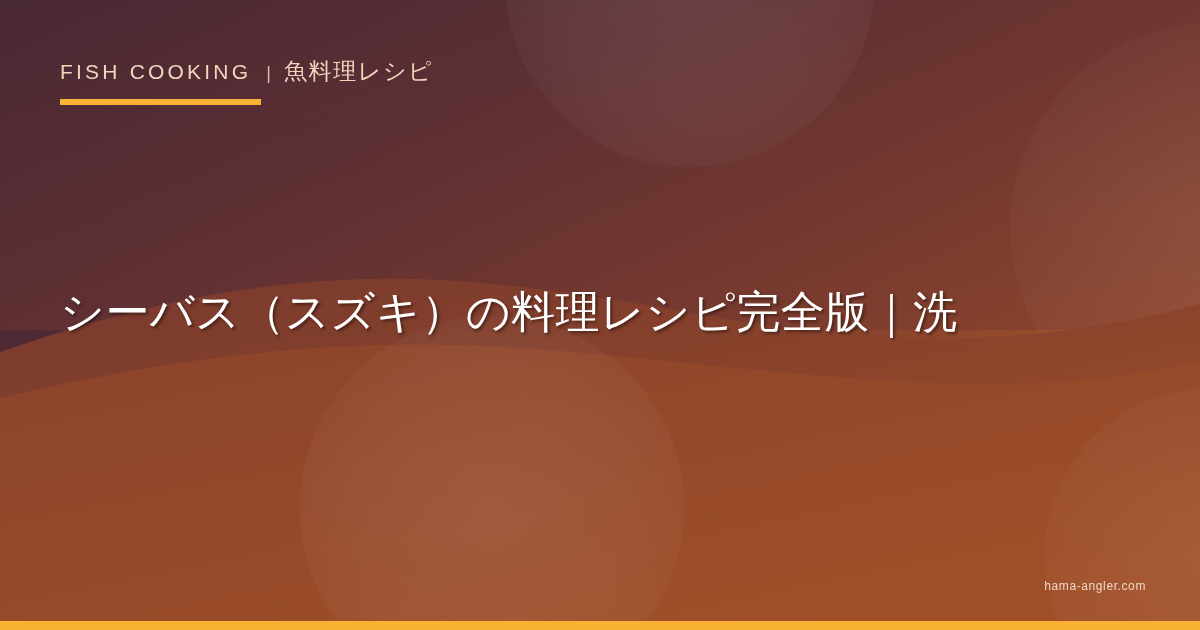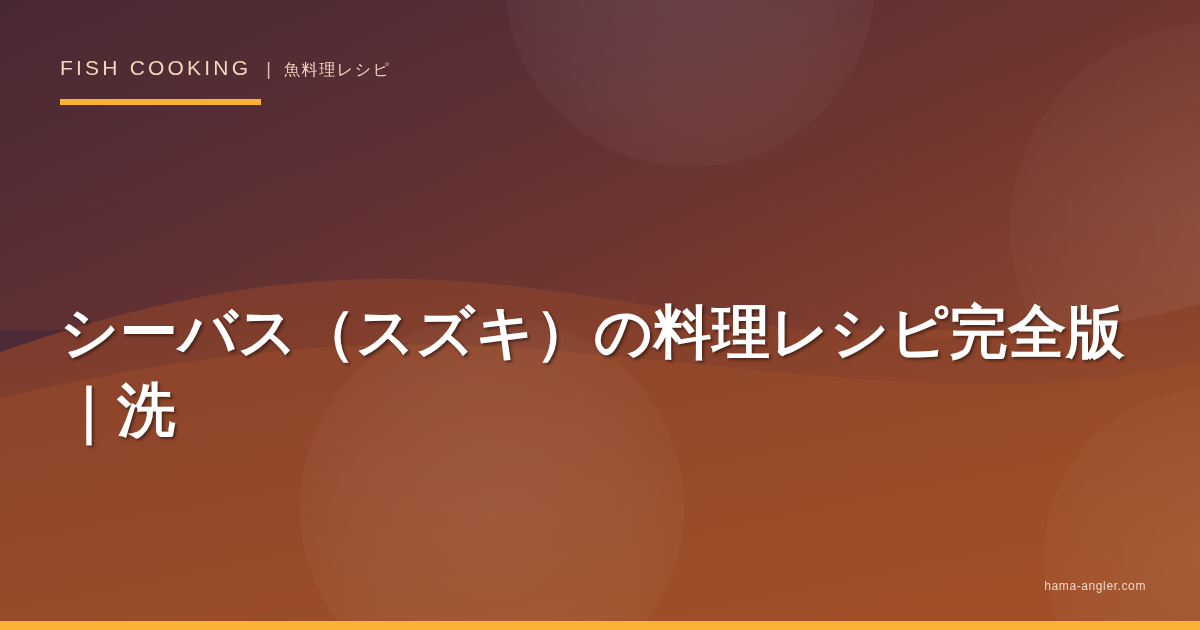--- a/index.html
+++ b/index.html
@@ -49,43 +49,43 @@
     color: #f2d7bd;
     font-weight: 400;
   }
   .eyebrow-sep {
     font-size: 18px;
     color: #d9c0ae;
     margin: 0 13px 0 15px;
     font-weight: 300;
   }
   .eyebrow-jp {
-    font-size: 16px;
+    font-size: 23px;
     letter-spacing: 1.6px;
     color: #f2d7bd;
     font-weight: 400;
   }
 
   .eyebrow-rule {
     position: absolute;
     left: 60px;
     top: 99px;
     width: 201px;
     height: 6px;
     background: #f9b233;
   }
 
   .title {
     position: absolute;
     left: 60px;
     top: 254px;
     width: 1090px;
-    font-size: 58px;
+    font-size: 44px;
     line-height: 1.34;
-    font-weight: 700;
+    font-weight: 400;
     color: #ffffff;
     letter-spacing: 0.4px;
     text-shadow: 2px 2px 3px rgba(30, 12, 8, 0.55);
   }
 
   .site-url {
     position: absolute;
     right: 54px;
     top: 579px;
     font-size: 12px;

